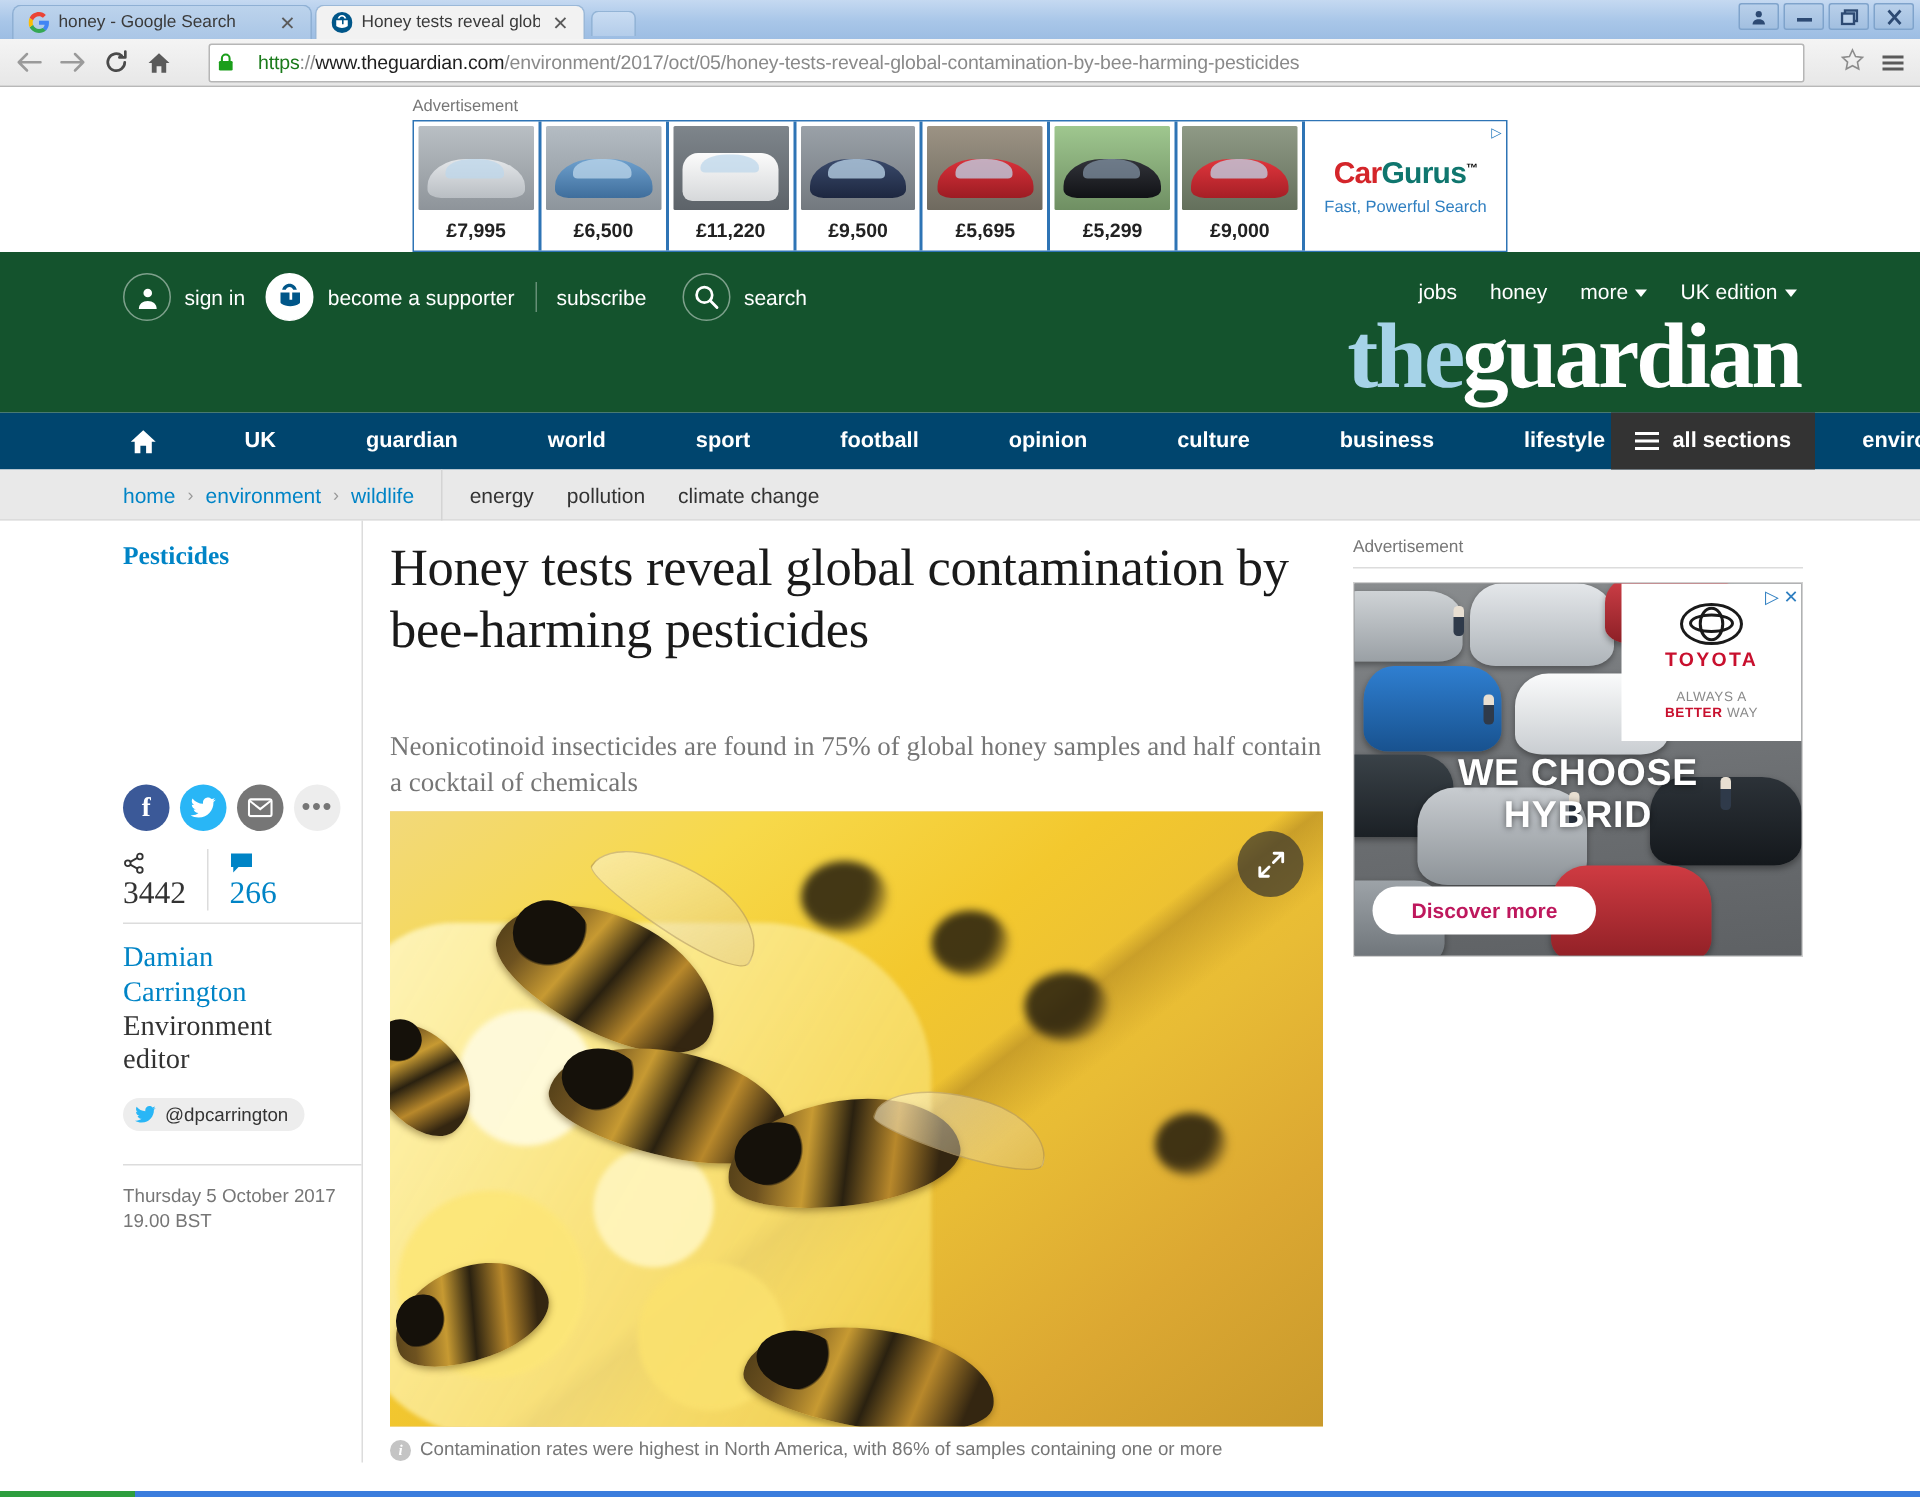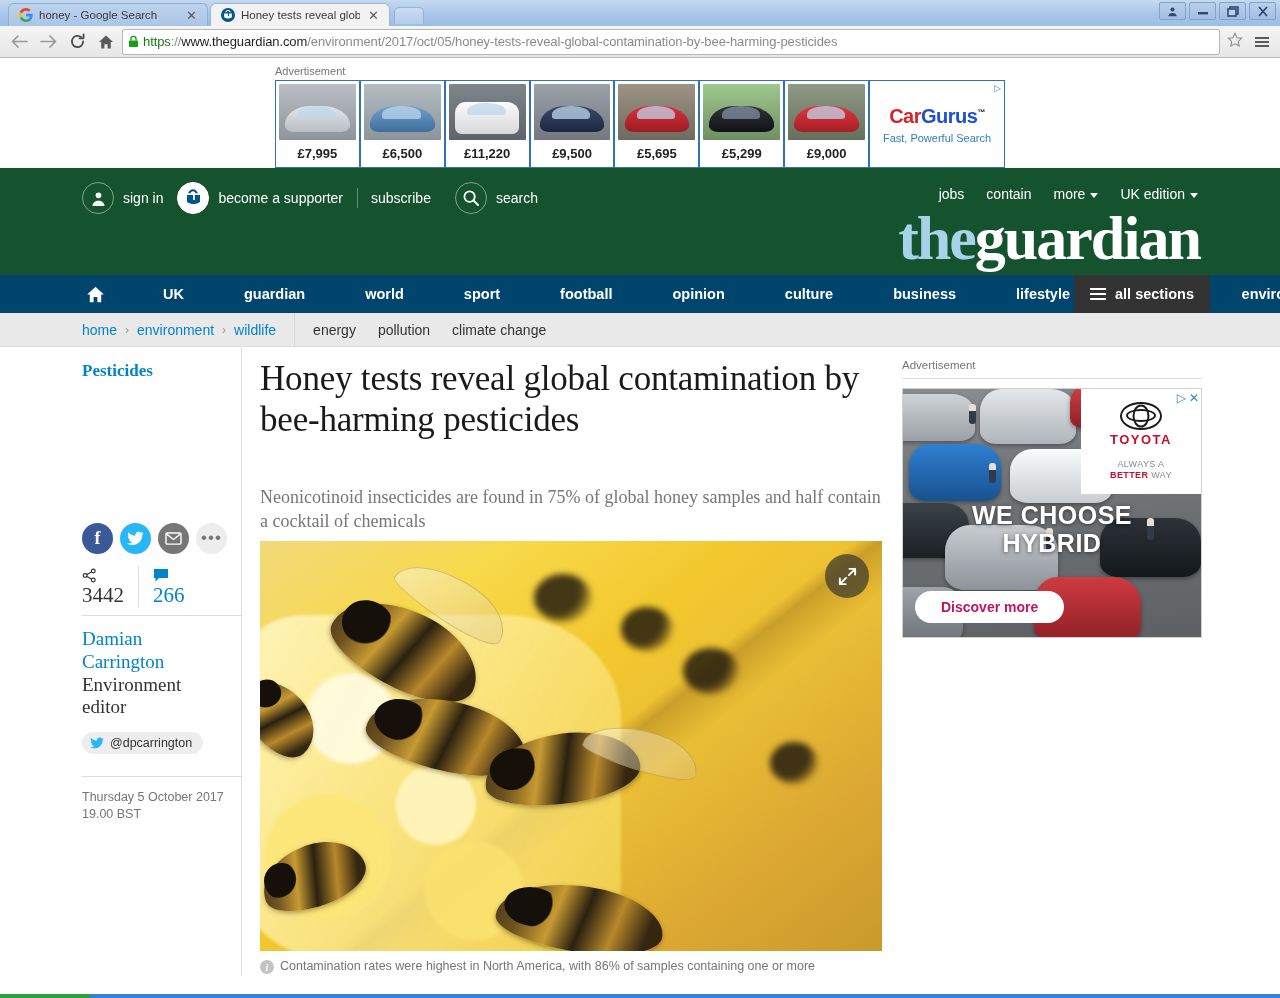--- a/index.html
+++ b/index.html
@@ -111,22 +111,22 @@
   .navbtn.enabled { color: #4a4a4a; }
   .urlbar {
     flex: 1;
     height: 24px;
     background: #fff;
     border: 1px solid #b6b6b6;
     border-radius: 2px;
     display: flex;
     align-items: center;
     padding: 12px 5px;
-    margin: 0 0;
-    gap: 4px;
+    margin: 0 17px;
+    gap: 16px;
     overflow: hidden;
   }
   .url-text {
     font-size: 13px;
     color: #8a8a8a;
     white-space: nowrap;
     letter-spacing: -0.1px;
   }
   .url-text .scheme { color: #1a7a1a; }
   .url-text .host { color: #1f1f1f; }
@@ -201,21 +201,21 @@
     display: flex;
     flex-direction: column;
     align-items: center;
     justify-content: center;
     gap: 4px;
     position: relative;
     background: #fff;
   }
   .cg-logo { font-size: 20px; font-weight: bold; letter-spacing: -0.5px; font-family: "Liberation Sans", sans-serif;}
   .cg-logo .a { color: #d4252a; }
-  .cg-logo .b { color: #1d4ed8; text-align: right; }
+  .cg-logo .b { color: #0f766e; text-align: right; }
   .cg-logo sup { font-size: 8px; }
   .cg-tag { font-size: 11px; color: #2f7fc1; }
   .adchoice {
     position: absolute; top: 2px; right: 3px;
     font-size: 9px; color: #2f7fc1;
   }
 
   
   .g-header { background: #14532d; height: 107px; position: relative; }
   .g-header-inner { width: 1140px; margin: 0 auto; position: relative; height: 100%; padding-left: 12px; }
@@ -663,21 +663,21 @@
                 <circle cx="7.6" cy="7.6" r="5.2" fill="none" stroke="#fff" stroke-width="1.8"></circle>
                 <path d="M11.4 11.4 L16 16" stroke="#fff" stroke-width="1.9" stroke-linecap="round"></path>
               </svg>
           </span>
           <span>search</span>
         </div>
       </div>
 
       <div class="g-right-links">
         <span><span>jobs</span></span>
-        <span><span>contain</span></span>
+        <span><span>honey</span></span>
         <span><span>more</span><i class="caret"></i></span>
         <span><span>UK edition</span><i class="caret"></i></span>
       </div>
 
       <div class="g-logo">
         <span class="the">the</span><span class="guardian">guardian</span>
       </div>
     </div>
   </div>
 

